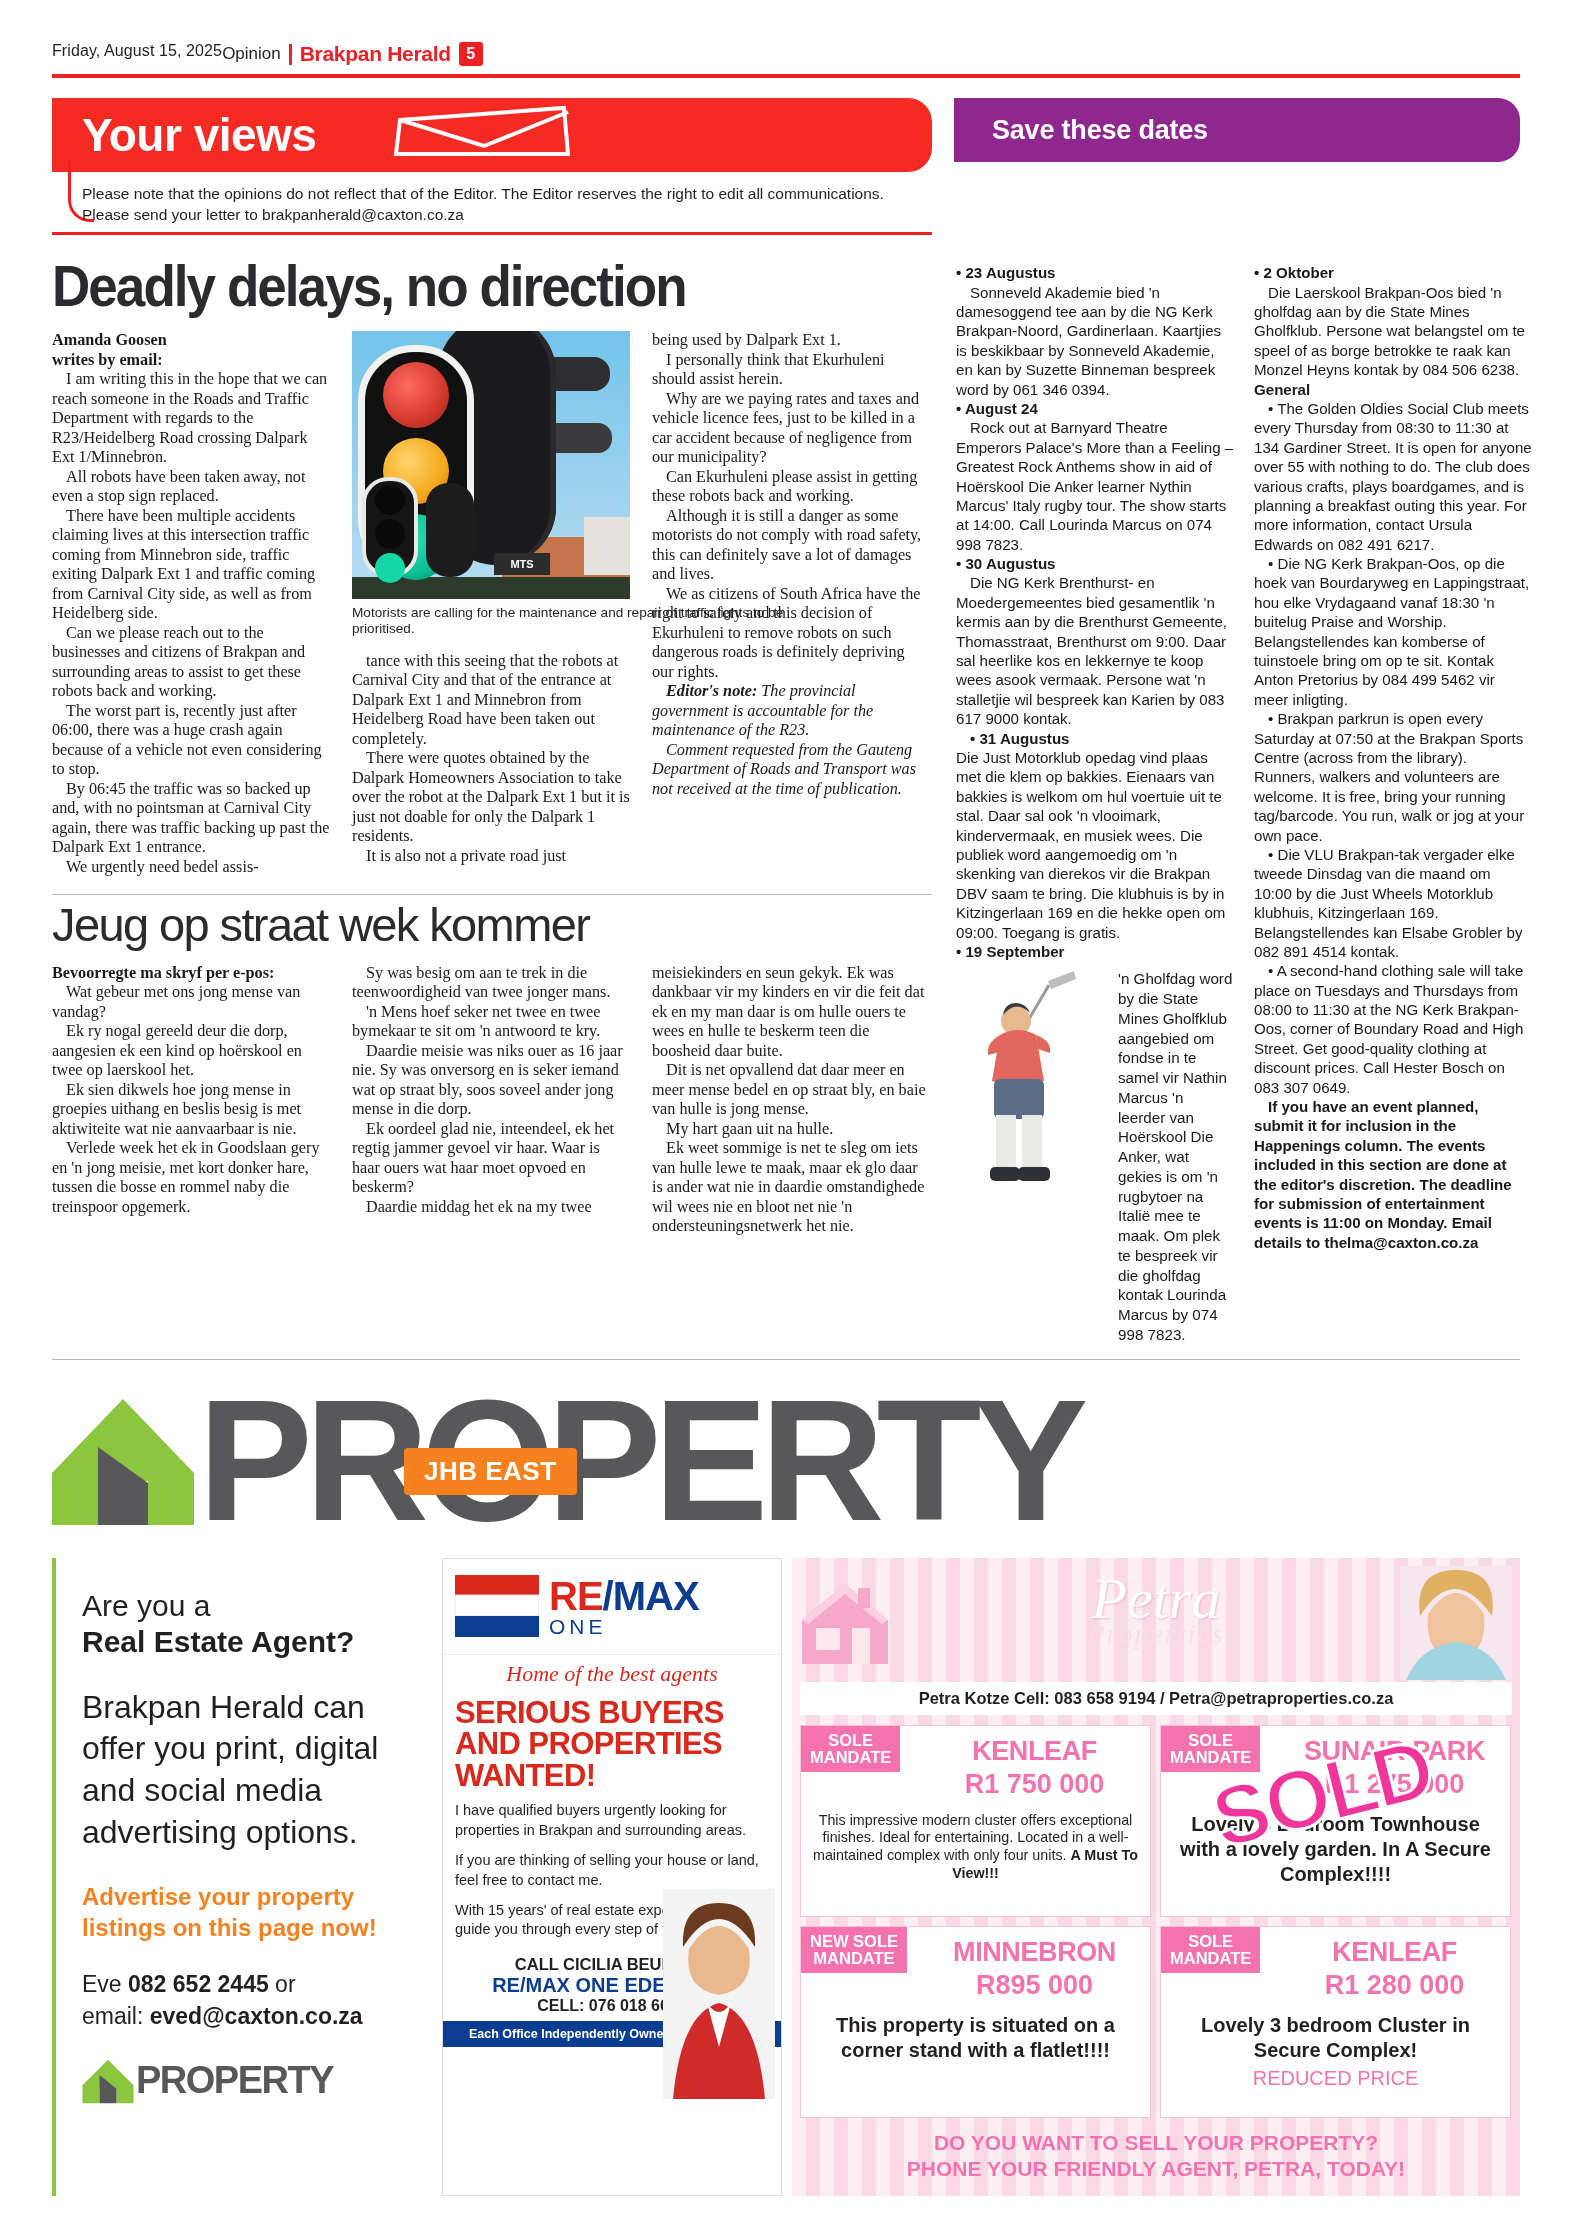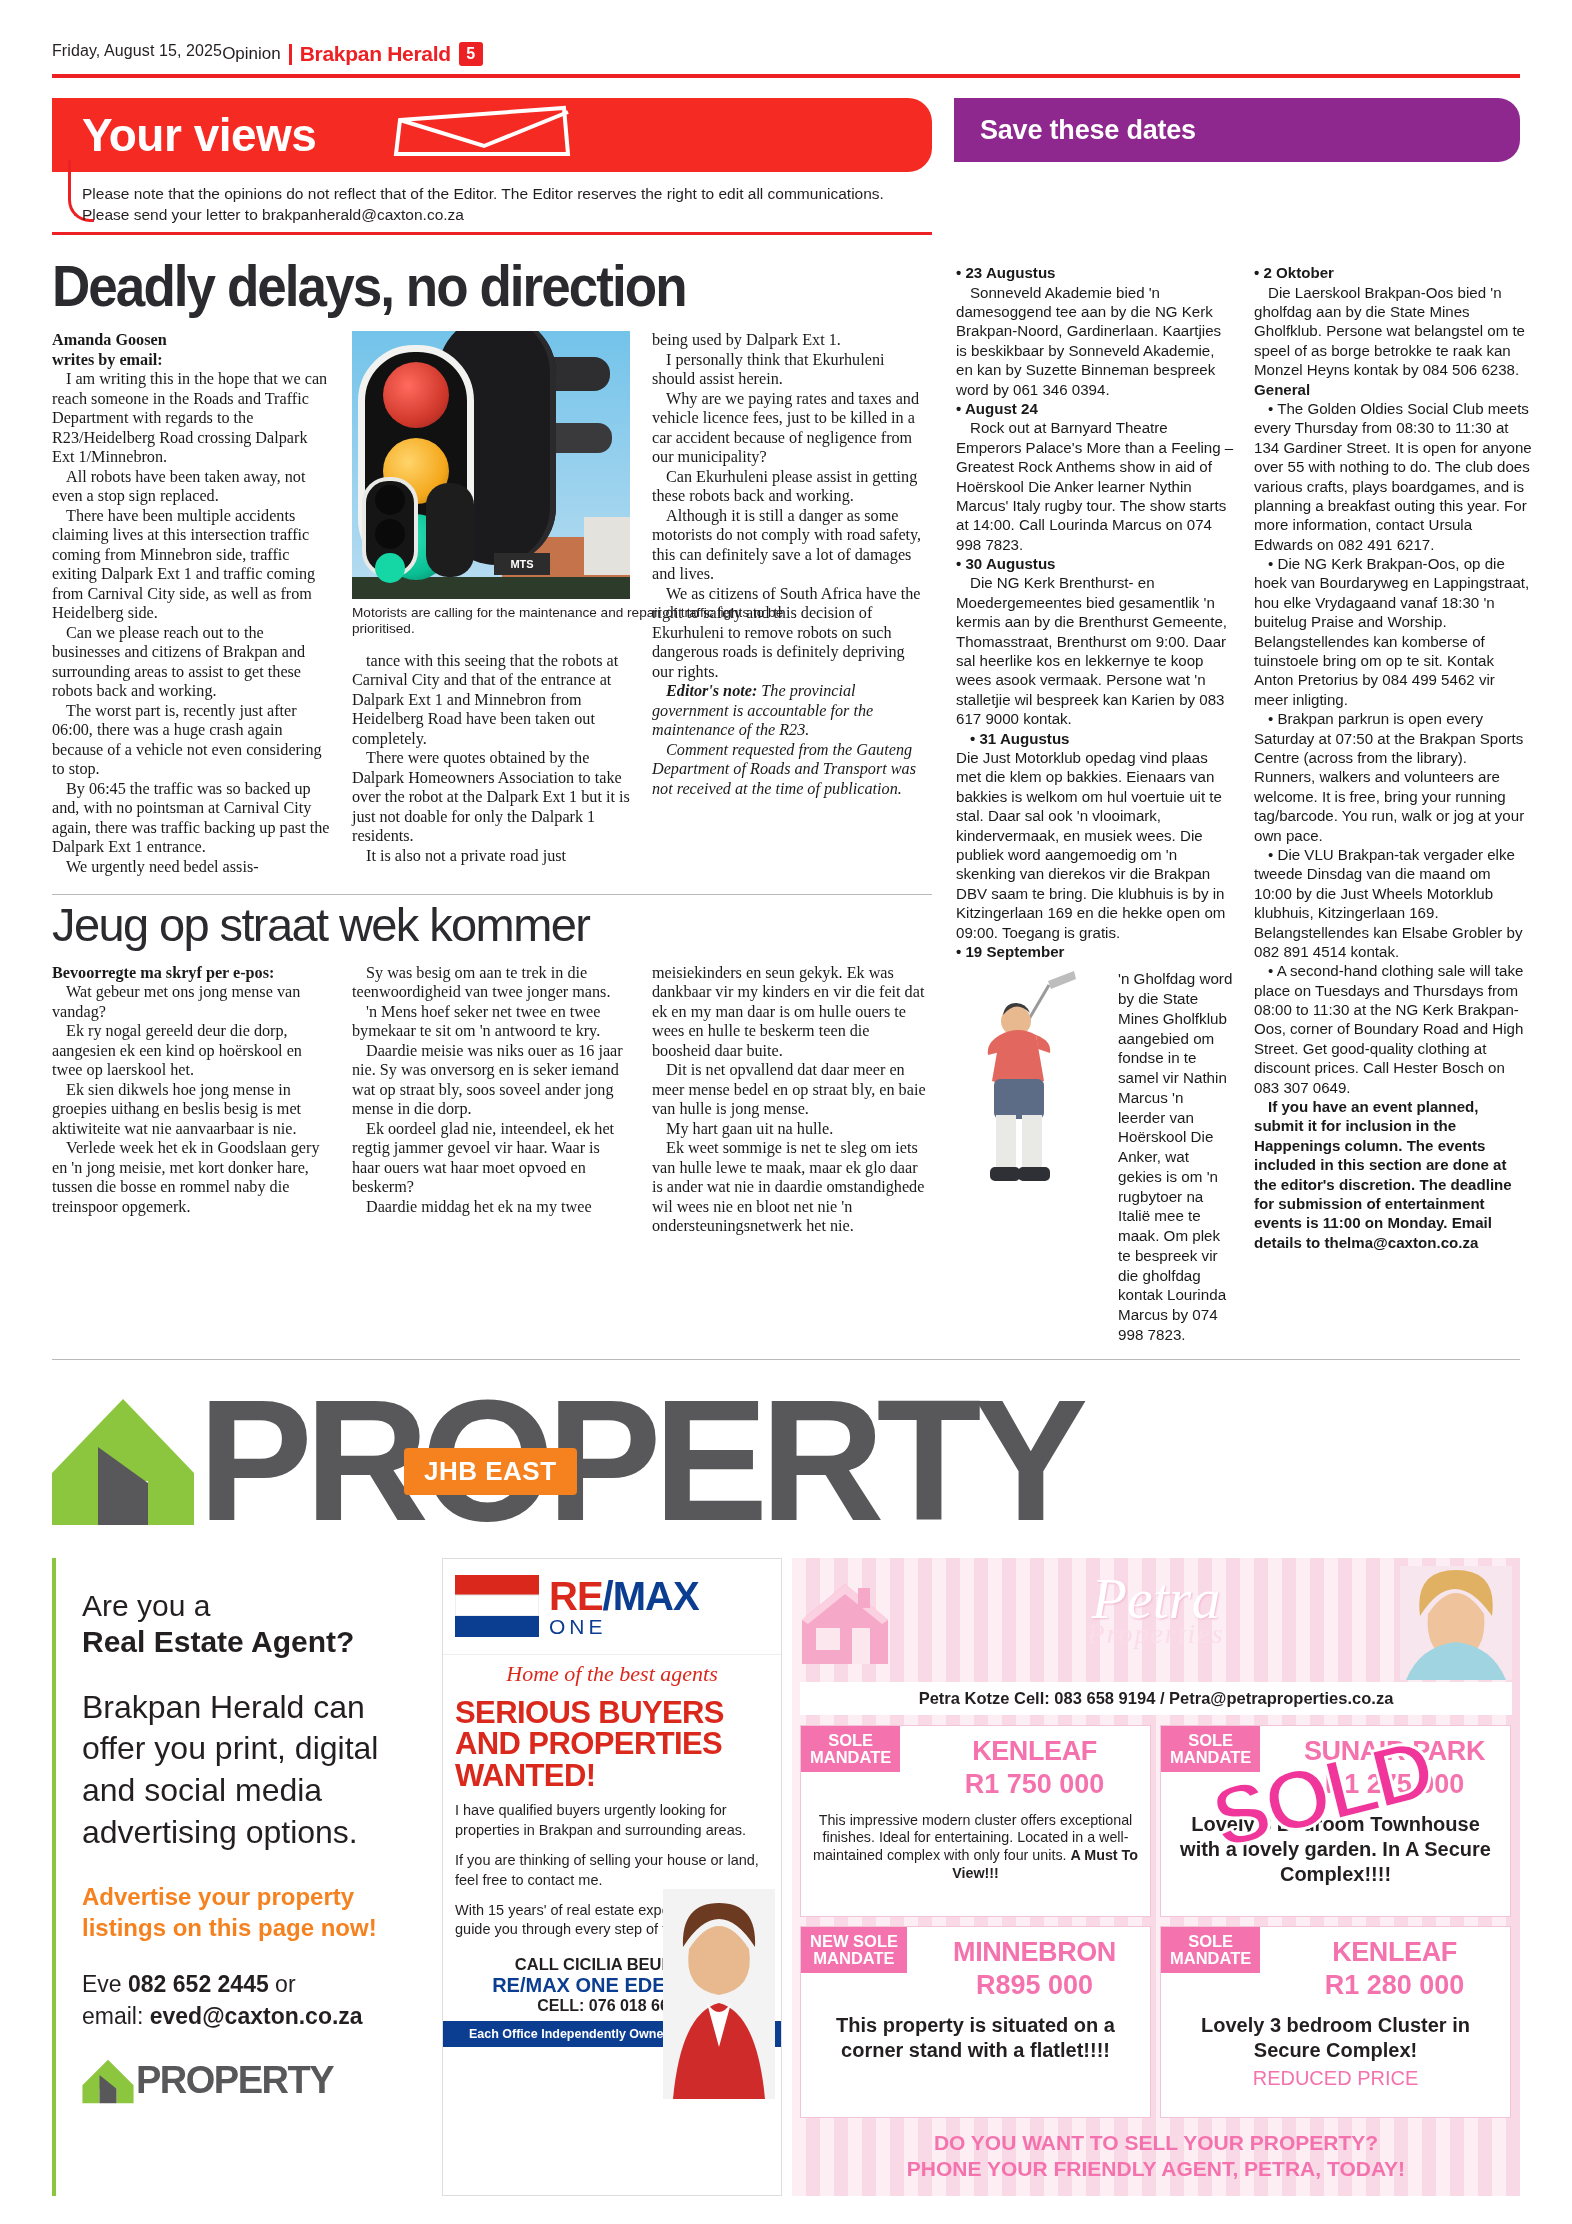--- a/index.html
+++ b/index.html
@@ -40,21 +40,21 @@
              border-left:0; position:relative; }
   .yv-note:after { content:""; position:absolute; left:0; bottom:0; width:880px;
                    height:3px; background:#ed2024; }
   .yv-curve { position:absolute; left:16px; top:62px; width:26px; height:62px;
               border-left:3px solid #ed2024; border-bottom:3px solid #ed2024;
               border-radius:0 0 0 22px; }
 
   .std { flex:1; }
   .std-bar { background:#8e288f; border-radius:0 22px 22px 0; height:64px;
              display:flex; align-items:center; padding-left:26px; }
-  .std-bar h2 { margin:0; color:#fff; font-size:27px; font-weight:bold; letter-spacing:-.2px; }
+  .std-bar h2 { margin:12px; color:#fff; font-size:27px; font-weight:bold; letter-spacing:-.2px; }
 
   
   .content { display:flex; gap:24px; margin-top:14px; }
   .left { flex:0 0 880px; }
   .right { flex:1; }
 
   .headline { font-size:57px; font-weight:bold; letter-spacing:-2.1px;
               line-height:.98; margin:10px 0 16px 0; color:#2b2b2f;
               font-family:"Liberation Sans", sans-serif; transform:scaleX(.93);
               transform-origin:left center; }

